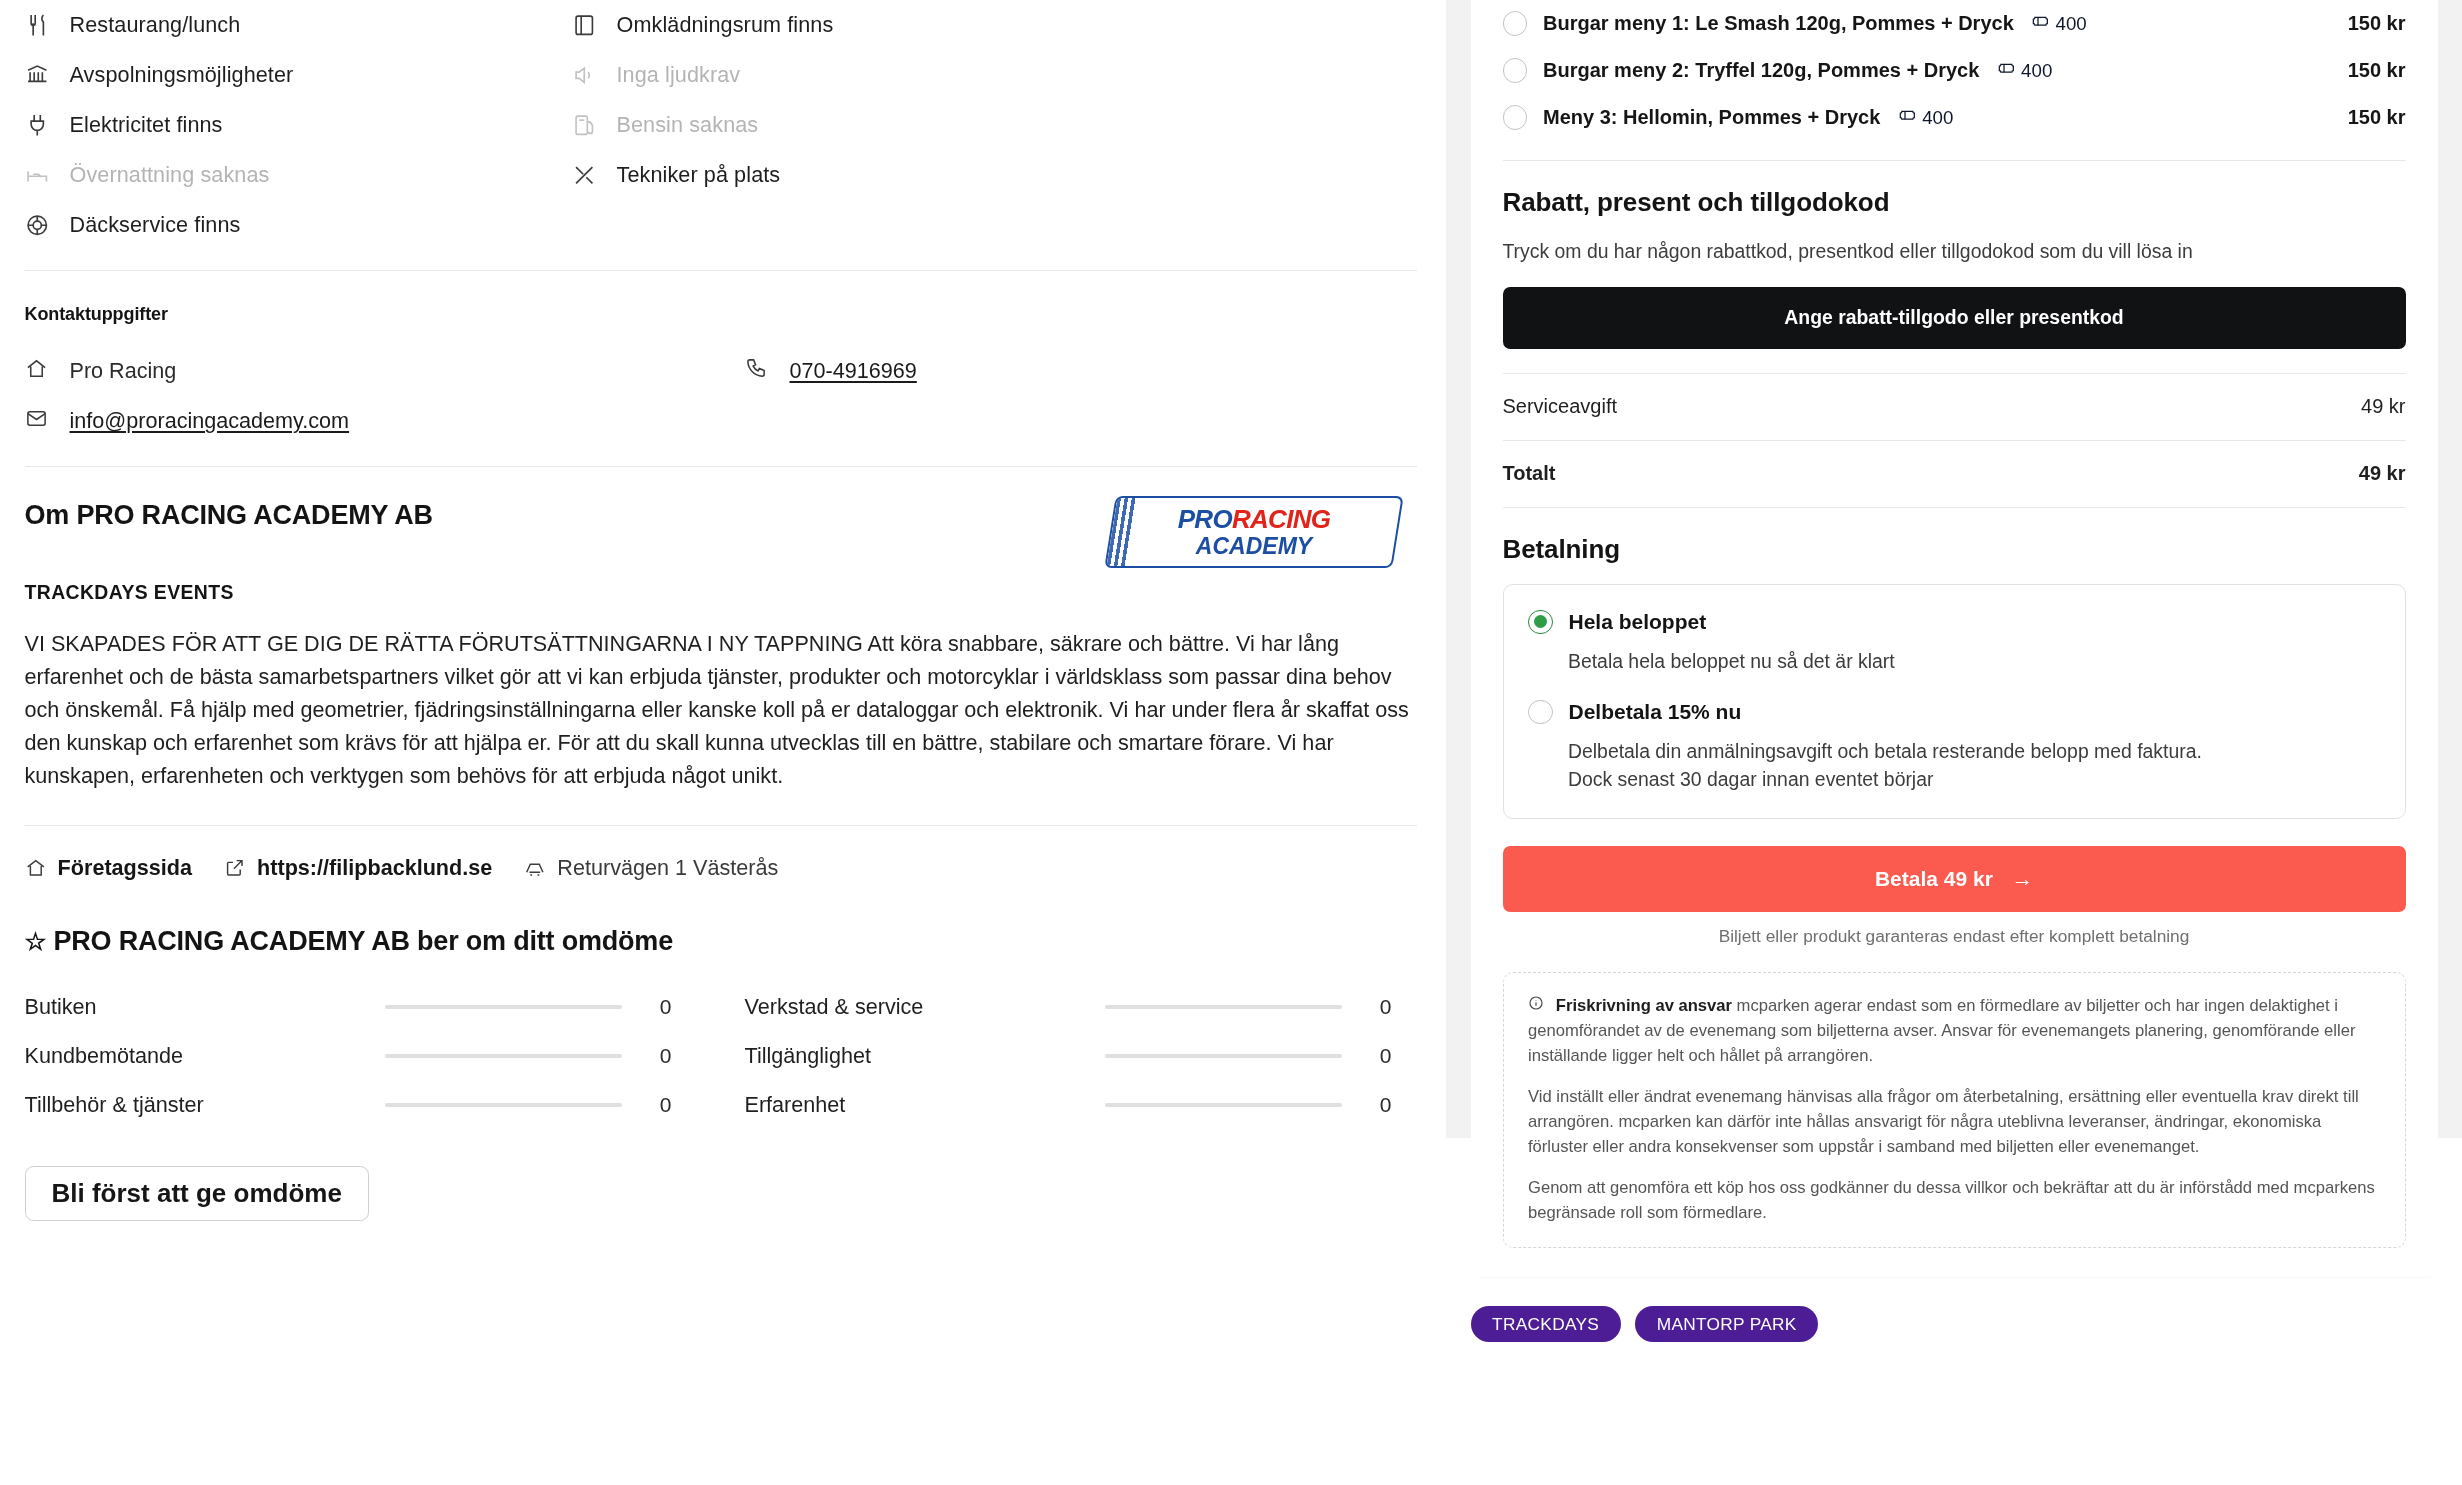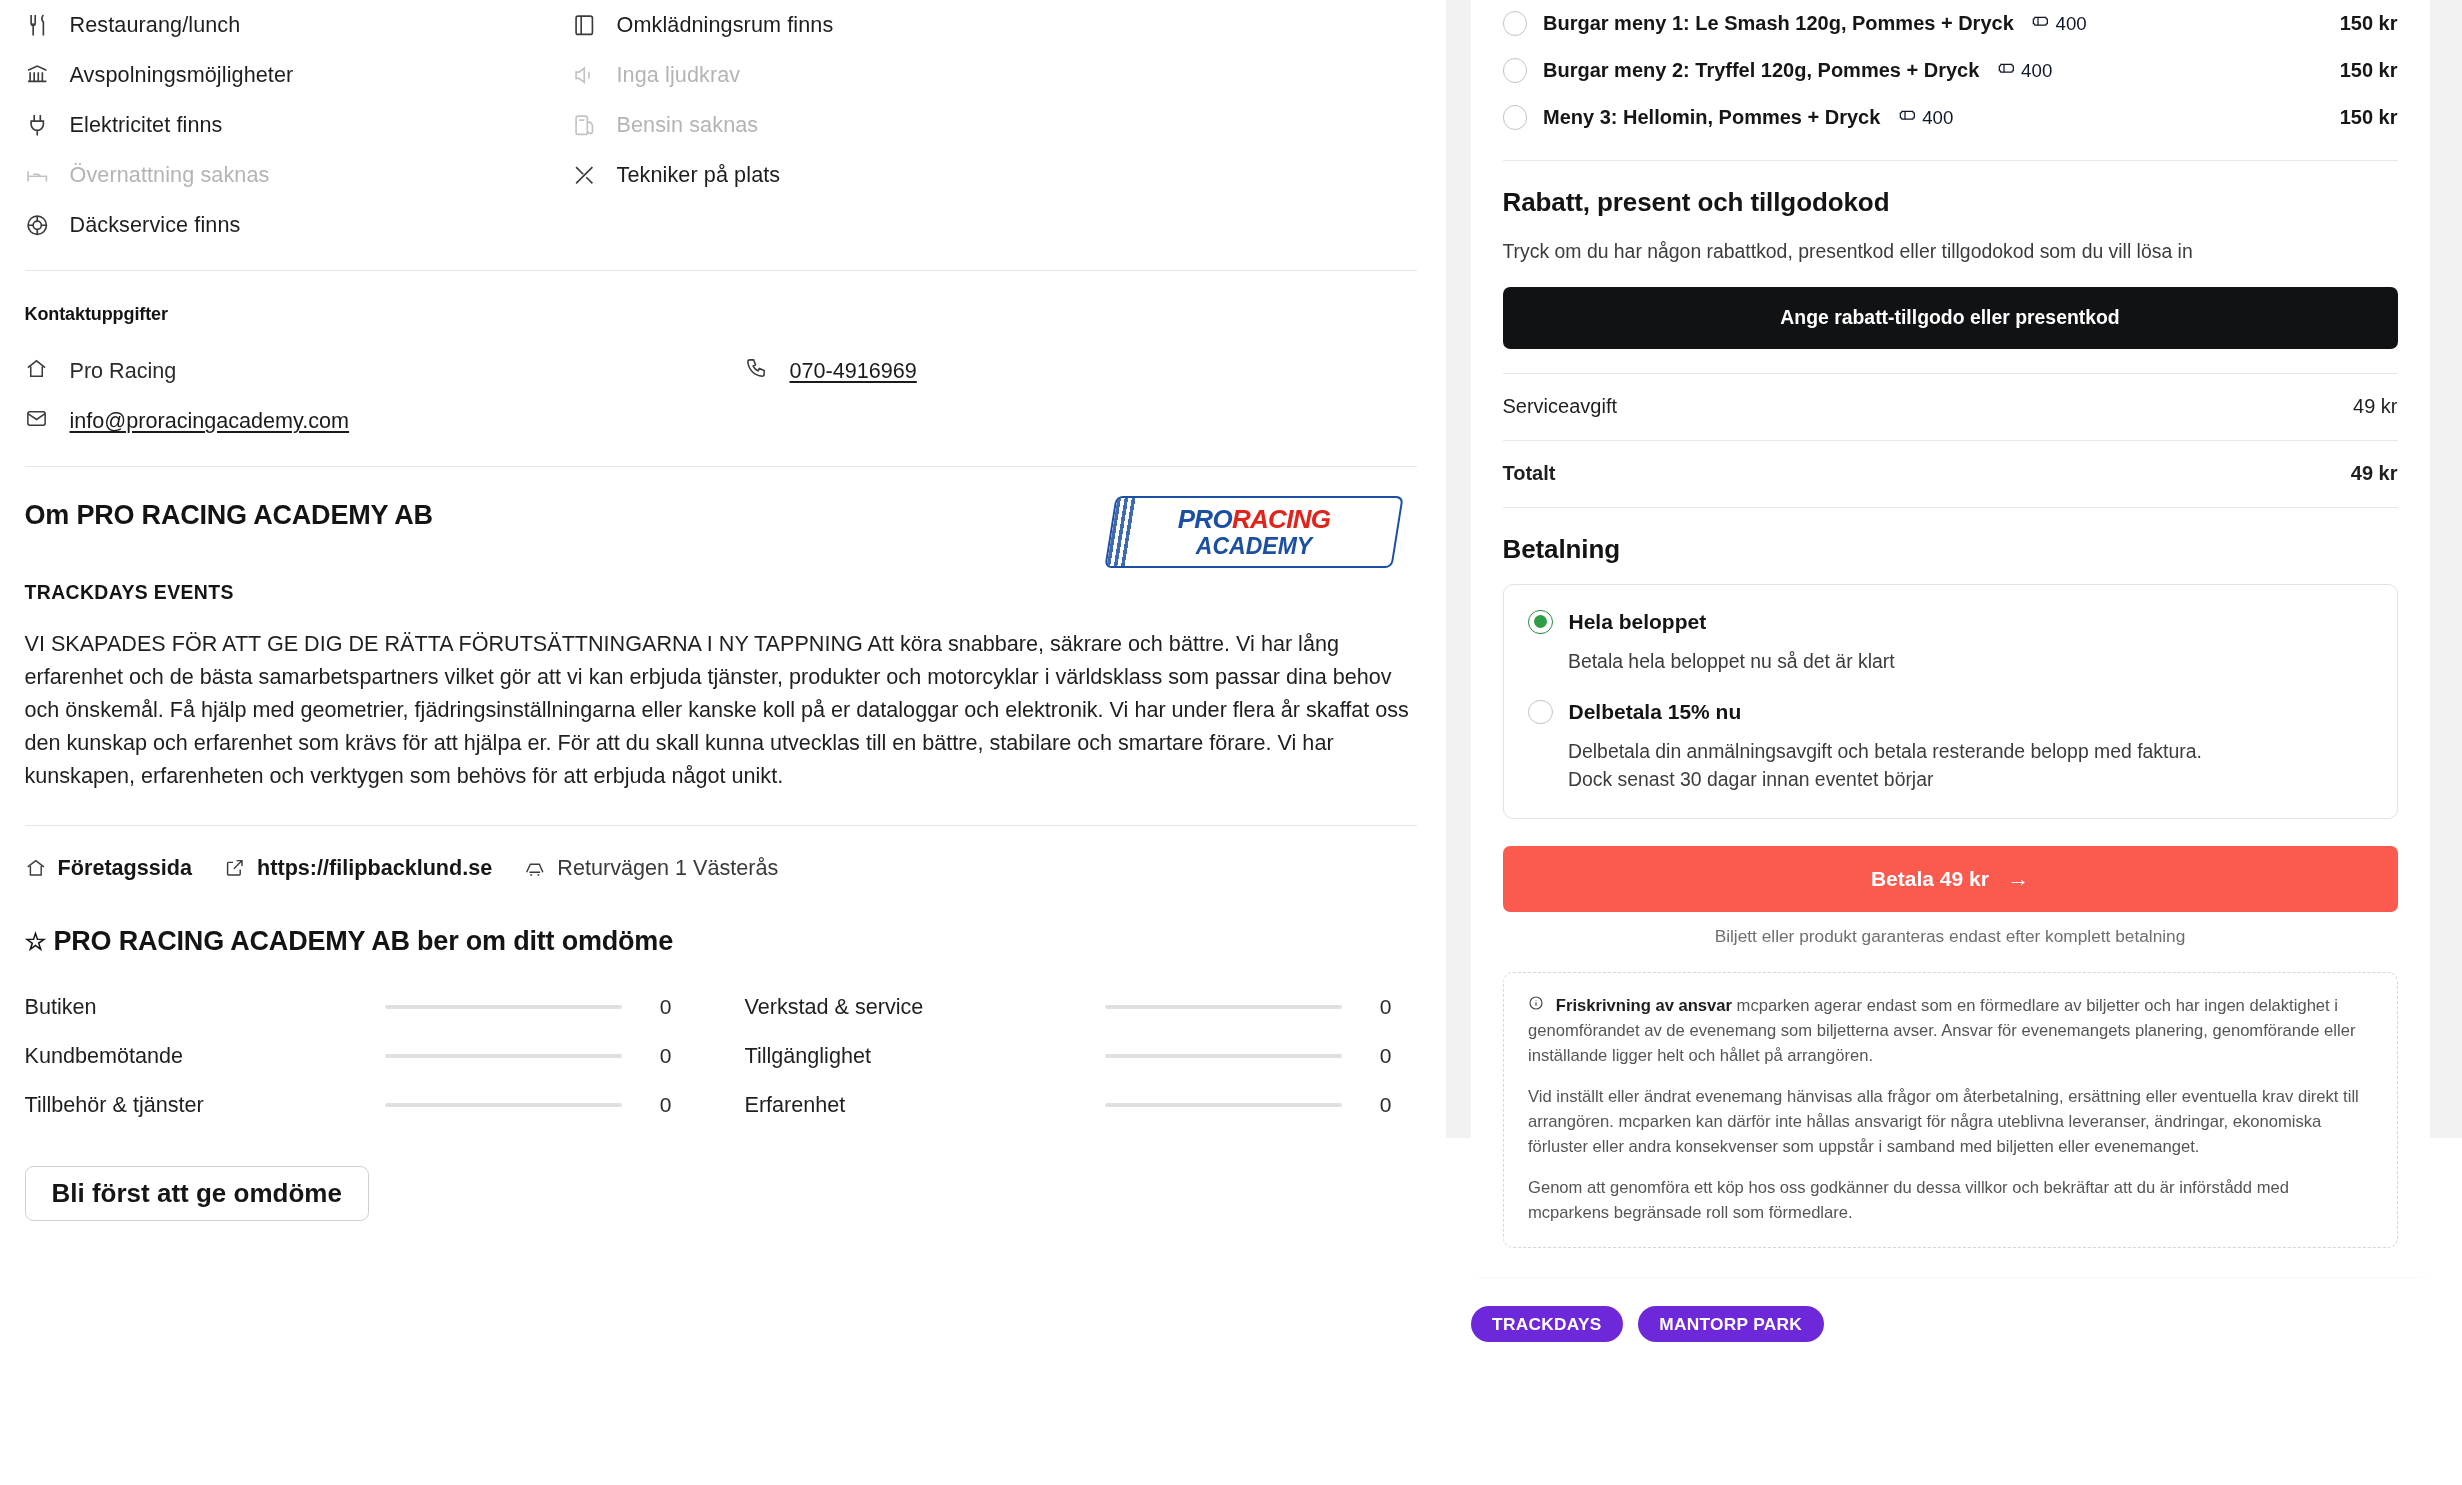--- a/index.html
+++ b/index.html
@@ -216,21 +216,21 @@
     color: #161616;
     cursor: pointer;
   }
 
   
   .right-col {
     width: 1016px;
     height: 1138px;
     background: #f2f2f3;
     position: relative;
-    padding: 0 8px 0 0;
+    padding: 0 0 0 0;
   }
   .card {
     background: #ffffff;
     margin: 0 24.5px;
     border-radius: 0 0 11.5px 11.5px;
     padding: 0 32px 29px 32px;
     position: relative;
     box-shadow: 0 0.7px 0 rgba(0,0,0,.04);
   }
 
@@ -330,26 +330,26 @@
     font-size: 16.6px; color: #555; line-height: 1.5; margin: 0 0 16px 0;
   }
   .disc-p:last-child { margin-bottom: 0; }
   .disc-p .strong { font-weight: 700; color: #1d1d1d; }
   .disc-ico { display: inline-block; margin-right: 7.2px; color: #4a4a4a; }
 
   .tags {
     display: flex; gap: 14.4px; margin: 29px 24.5px 0 24.5px;
   }
   .tag {
-    background: #6d28d9; color: #fff;
+    background: #4c1d95; color: #fff;
     border-radius: 719px;
     padding: 0 21.6px;
     height: 36px;
     display: flex; align-items: center;
-    font-size: 17.3px; font-weight: 700; letter-spacing: 0.3px;
+    font-size: 17.3px; font-weight: 400; letter-spacing: 0.3px;
   }
 
   .star { font-size: 24.5px; }
 </style>
 </head>
 <body>
 
 <div class="page">
 
   <div class="left-col">

